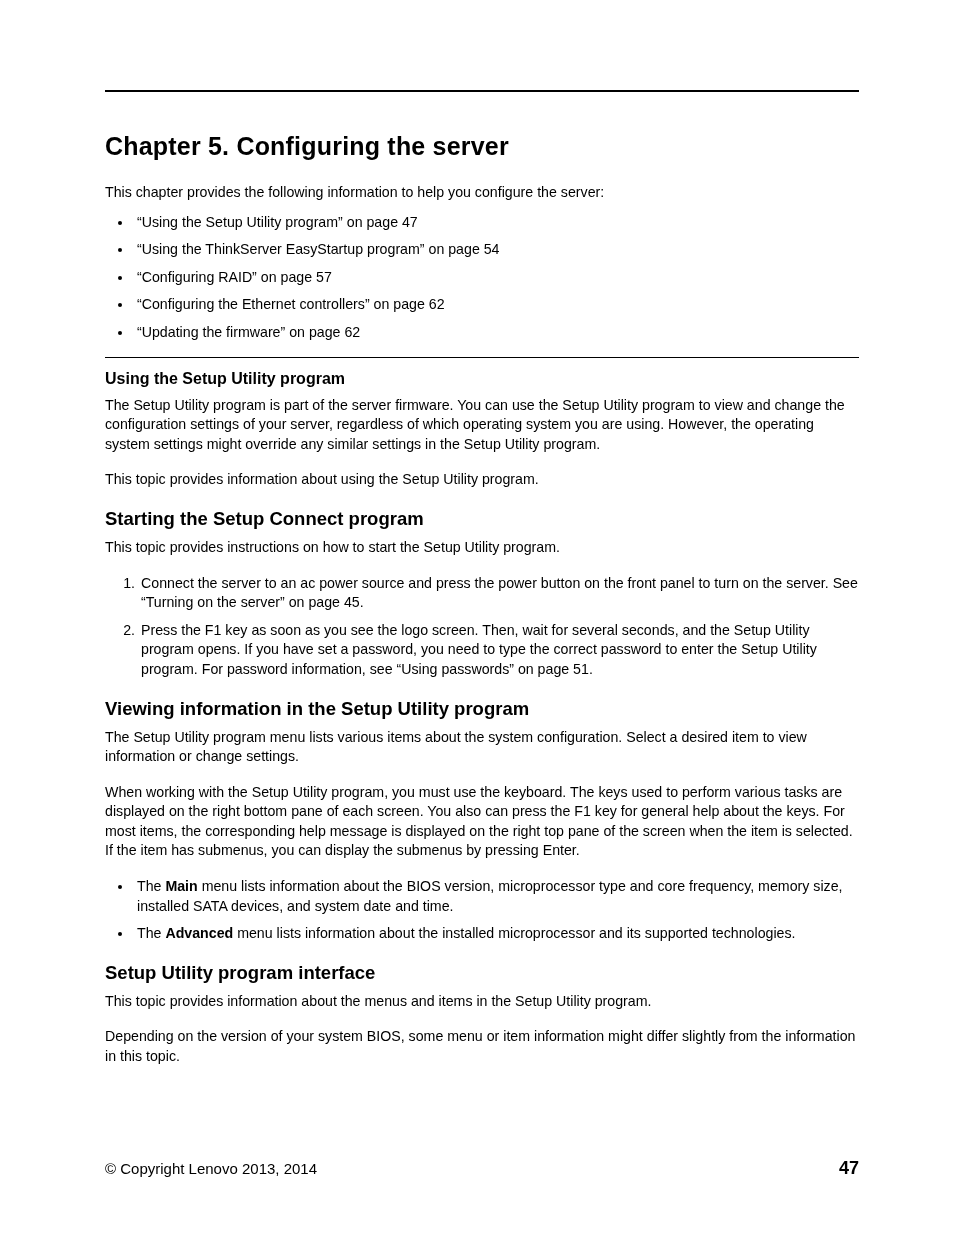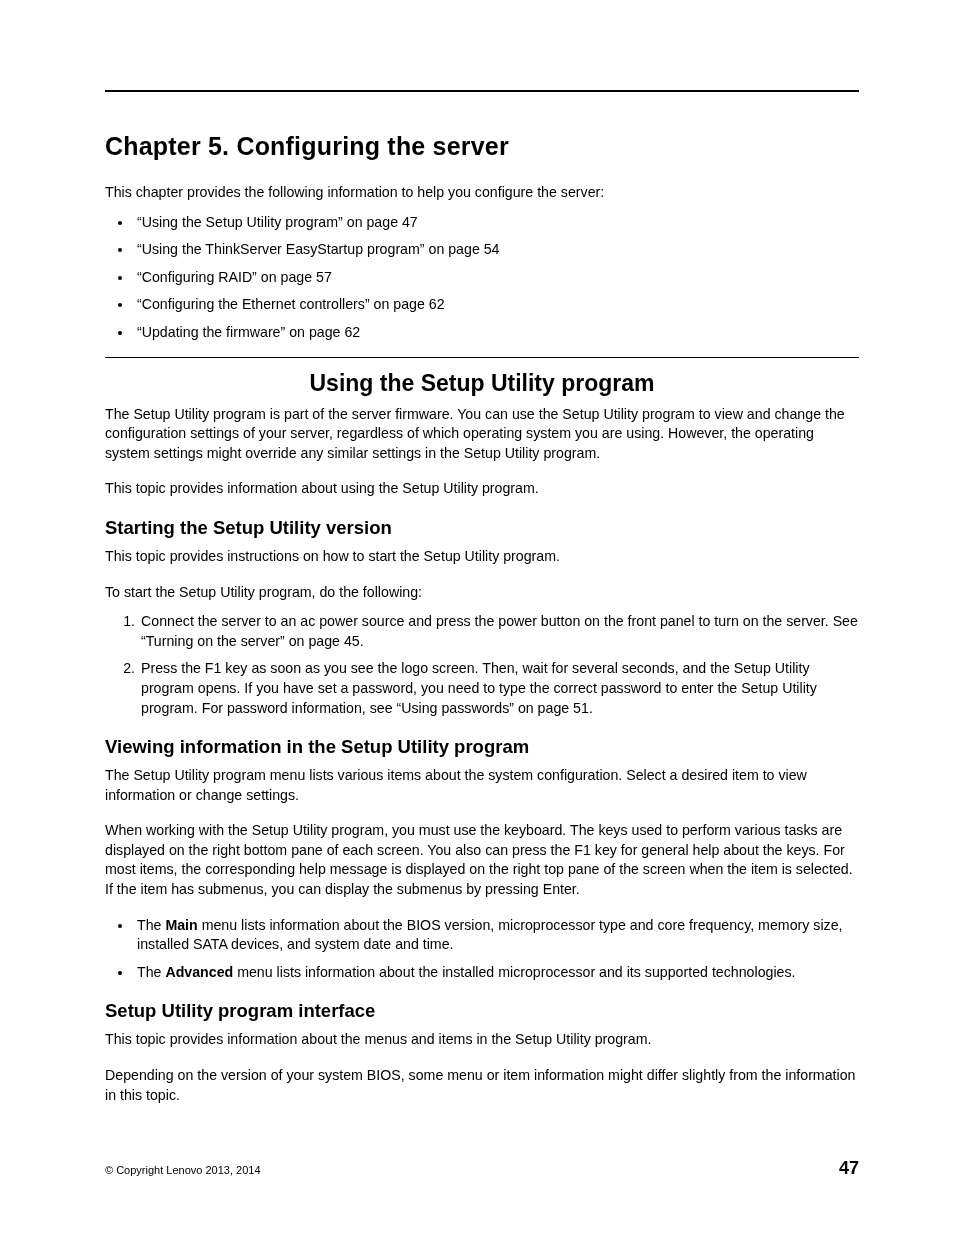--- a/index.html
+++ b/index.html
@@ -41,24 +41,23 @@
     line-height: 1.38;
     margin: 0 0 8px 0;
     padding-left: 4px;
   }
   ul.bullets li::marker { font-size: 14px; }
   .section-rule {
     border-top: 1px solid #000;
     margin: 8px 0 6px 0;
   }
   h2.section-h2 {
-    font-size: 23px;
+    font-size: 16px;
     font-weight: bold;
     margin: 12px 0 8px 0;
-    text-align: center;
   }
   h3.section-h3 {
     font-size: 18.5px;
     font-weight: bold;
     margin: 18px 0 8px 0;
   }
   ol.steps {
     margin: 0 0 14px 0;
     padding: 0 0 0 34px;
   }
@@ -72,21 +71,21 @@
   .footer {
     position: absolute;
     bottom: 56px;
     left: 105px;
     right: 95px;
     display: flex;
     justify-content: space-between;
     align-items: baseline;
   }
   .footer-copyright {
-    font-size: 11px;
+    font-size: 15px;
   }
   .footer-pagenum {
     font-size: 18px;
     font-weight: bold;
   }
   .para-block { margin-bottom: 16px; }
 </style>
 </head>
 <body>
 
@@ -105,23 +104,22 @@
     <li>“Configuring the Ethernet controllers” on page 62</li>
     <li>“Updating the firmware” on page 62</li>
   </ul>
 
   <div class="section-rule"></div>
 
   <h2 class="section-h2">Using the Setup Utility program</h2>
   <p class="body-text para-block">The Setup Utility program is part of the server firmware. You can use the Setup Utility program to view and change the configuration settings of your server, regardless of which operating system you are using. However, the operating system settings might override any similar settings in the Setup Utility program.</p>
   <p class="body-text para-block">This topic provides information about using the Setup Utility program.</p>
 
-  <h3 class="section-h3">Starting the Setup Utility version</h3>
+  <h3 class="section-h3">Starting the Setup Connect program</h3>
   <p class="body-text para-block">This topic provides instructions on how to start the Setup Utility program.</p>
-  <p class="body-text">To start the Setup Utility program, do the following:</p>
   <ol class="steps">
     <li>Connect the server to an ac power source and press the power button on the front panel to turn on the server. See “Turning on the server” on page 45.</li>
     <li>Press the F1 key as soon as you see the logo screen. Then, wait for several seconds, and the Setup Utility program opens. If you have set a password, you need to type the correct password to enter the Setup Utility program. For password information, see “Using passwords” on page 51.</li>
   </ol>
 
   <h3 class="section-h3">Viewing information in the Setup Utility program</h3>
   <p class="body-text para-block">The Setup Utility program menu lists various items about the system configuration. Select a desired item to view information or change settings.</p>
   <p class="body-text para-block">When working with the Setup Utility program, you must use the keyboard. The keys used to perform various tasks are displayed on the right bottom pane of each screen. You also can press the F1 key for general help about the keys. For most items, the corresponding help message is displayed on the right top pane of the screen when the item is selected. If the item has submenus, you can display the submenus by pressing Enter.</p>
 
   <ul class="bullets">

